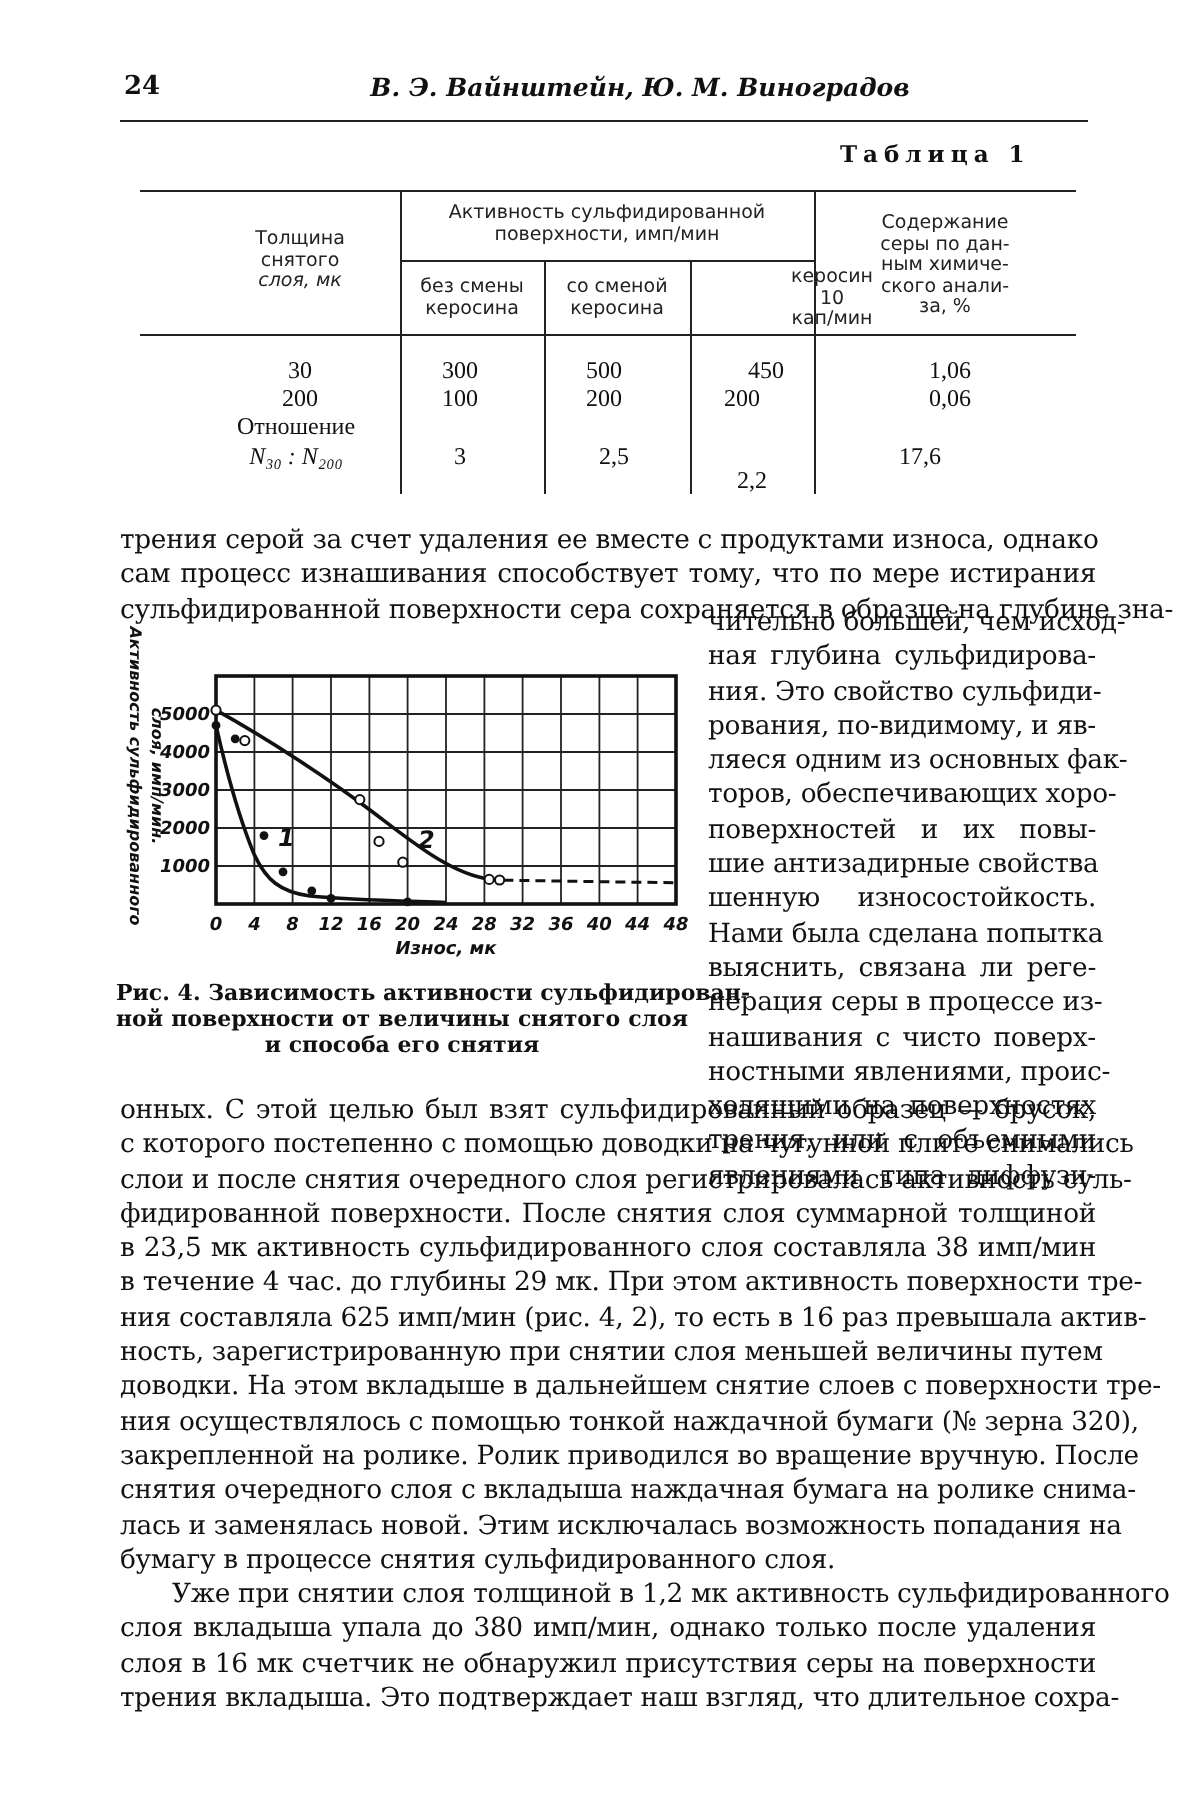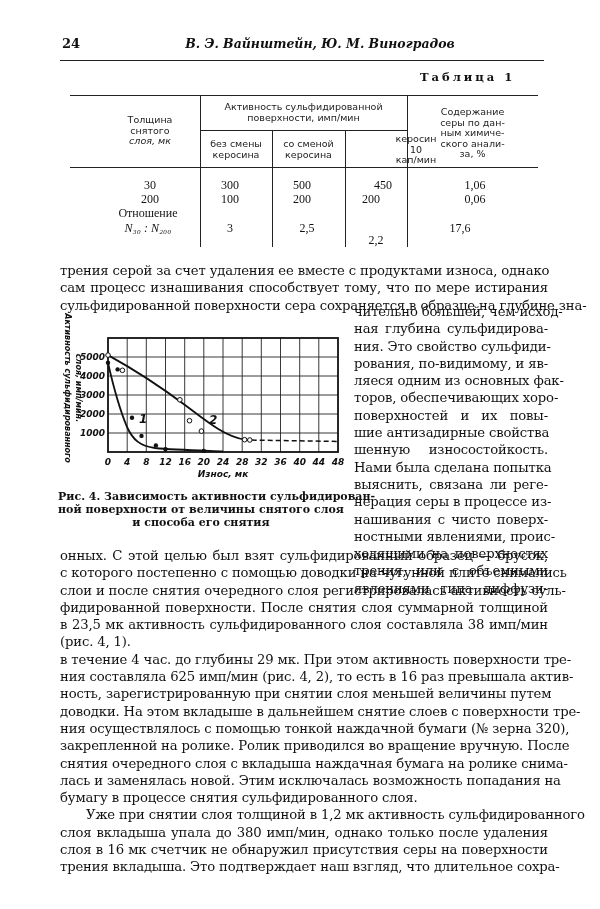--- a/index.html
+++ b/index.html
@@ -218,21 +218,20 @@
   <span class="line j">ной поверхности от величины снятого слоя</span>
   <span class="line">и способа его снятия</span>
 </div>
 
 <div class="abs para para-bottom">
   <span class="line">онных. С этой целью был взят сульфидированный образец — брусок,</span>
   <span class="line">с которого постепенно с помощью доводки на чугунной плите снимались</span>
   <span class="line">слои и после снятия очередного слоя регистрировалась активность суль-</span>
   <span class="line">фидированной поверхности. После снятия слоя суммарной толщиной</span>
   <span class="line">в 23,5 мк активность сульфидированного слоя составляла 38 имп/мин</span>
-  <span class="line last">(рис. 4, 1).</span>
   <span class="line">в течение 4 час. до глубины 29 мк. При этом активность поверхности тре-</span>
   <span class="line">ния составляла 625 имп/мин (рис. 4, 2), то есть в 16 раз превышала актив-</span>
   <span class="line">ность, зарегистрированную при снятии слоя меньшей величины путем</span>
   <span class="line">доводки. На этом вкладыше в дальнейшем снятие слоев с поверхности тре-</span>
   <span class="line">ния осуществлялось с помощью тонкой наждачной бумаги (№ зерна 320),</span>
   <span class="line">закрепленной на ролике. Ролик приводился во вращение вручную. После</span>
   <span class="line">снятия очередного слоя с вкладыша наждачная бумага на ролике снима-</span>
   <span class="line">лась и заменялась новой. Этим исключалась возможность попадания на</span>
   <span class="line last">бумагу в процессе снятия сульфидированного слоя.</span>
   <span class="line indent">Уже при снятии слоя толщиной в 1,2 мк активность сульфидированного</span>

